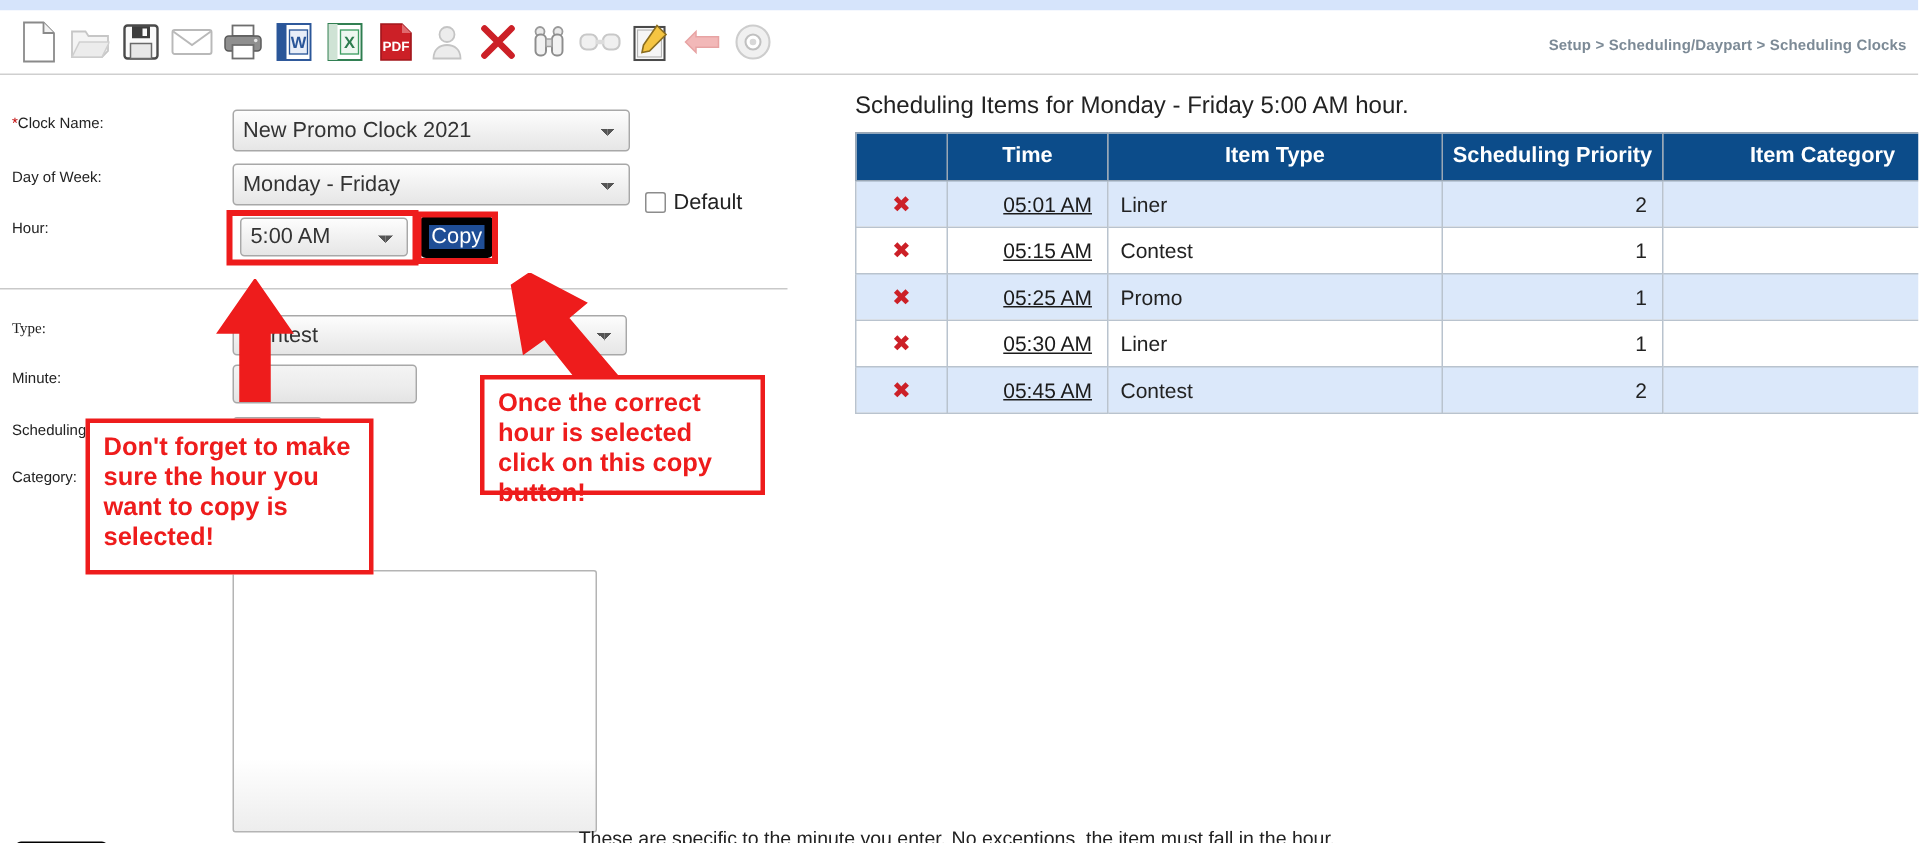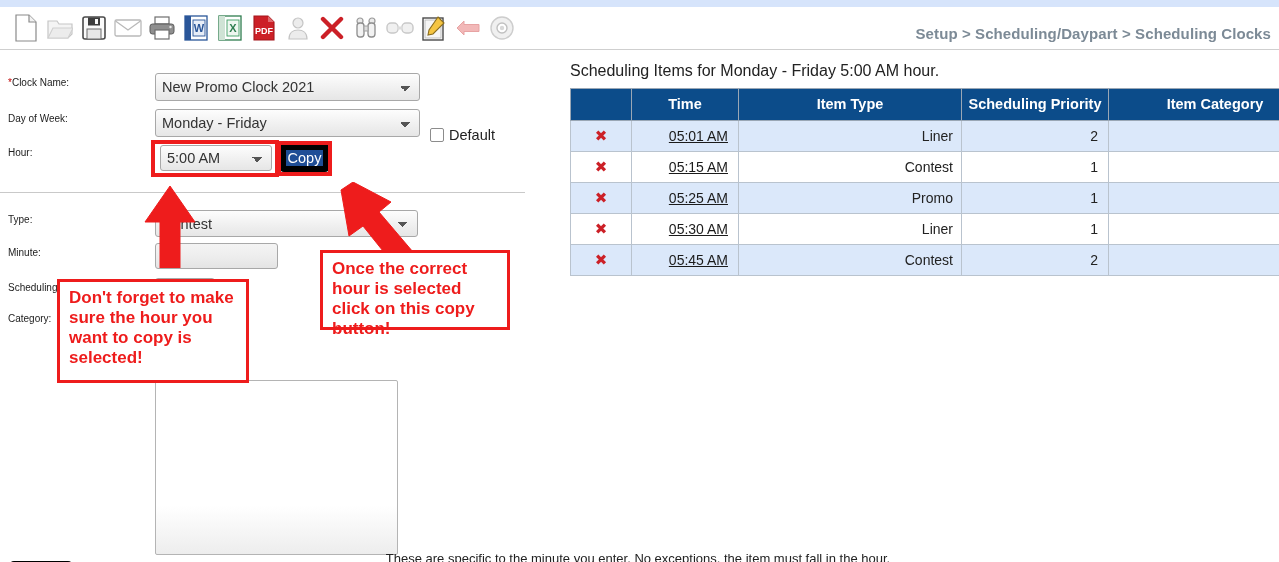--- a/index.html
+++ b/index.html
@@ -37,21 +37,21 @@
   }
   .tb-icon {
     width: 31px; height: 36px;
     display: flex; align-items: center; justify-content: center;
     cursor: pointer;
   }
   .tb-icon svg { display: block; }
 
   .breadcrumb {
     position: absolute; right: 8px; top: 18px;
-    font-size: 15px;
+    font-size: 10px;
     font-weight: bold;
     color: #7c8a96;
     letter-spacing: 0.1px;
     white-space: nowrap;
   }
 
   
   .form-area {
     position: absolute; left: 0; top: 50px;
     width: 560px; height: 512px;
@@ -177,21 +177,21 @@
     font-size: 14px;
     color: #222222;
     border: 1px solid #b9c3ce;
     padding: 4px 8px;
     height: 22px;
   }
   tr.odd td { background: #dbe8fa; }
   tr.even td { background: #ffffff; }
   .col-x      { width: 52px;  text-align: center; }
   .col-time   { width: 98px;  text-align: right; padding-right: 10px !important; }
-  .col-type   { width: 214px; text-align: right; }
+  .col-type   { width: 214px; text-align: left; }
   .col-pri    { width: 138px; text-align: right; padding-right: 10px !important; }
   .col-cat    { width: 204px; }
   .x-del {
     color: #cc2027;
     font-size: 15px;
     font-weight: bold;
     cursor: pointer;
     font-family: "DejaVu Sans", sans-serif;
   }
   .time-link {
@@ -371,21 +371,21 @@
     </select>
 
     <span class="flabel" style="position:absolute; left:8px; top:97px;">Hour:</span>
     <select class="ui-select" style="position:absolute; left:160px; top:95px; width:112px; height:26px;">
       <option>5:00 AM</option>
     </select>
     <button class="btn-blue" style="position:absolute; left:280px; top:94px; width:49px; height:28px; padding:0;">Copy</button>
 
     <div class="divider"></div>
 
-    <span class="flabel" style="position:absolute; left:8px; top:164px;">Type:</span>
+    <span class="flabel" style="position:absolute; left:8px; top:164px;font-family:Liberation Serif, serif;">Type:</span>
     <select class="ui-select" style="position:absolute; left:155px; top:160px; width:263px; height:27px;">
       <option>Contest</option>
     </select>
 
     <span class="flabel" style="position:absolute; left:8px; top:197px;">Minute:</span>
     <input class="ui-input" style="position: absolute; left: 155px; top: 193px; width: 123px; height: 26px;" value="">
 
     <span class="flabel" style="position:absolute; left:8px; top:232px; width:140px; overflow:hidden; white-space:nowrap;">Scheduling Priority:</span>
     <select class="ui-select" style="position:absolute; left:155px; top:228px; width:60px; height:26px;"></select>
 

